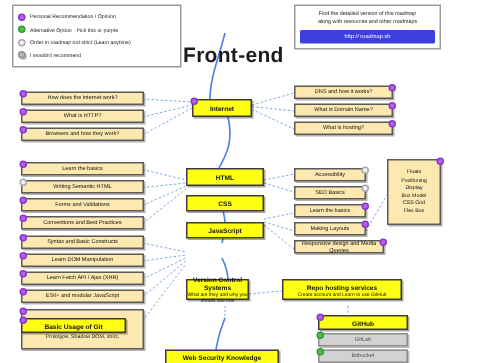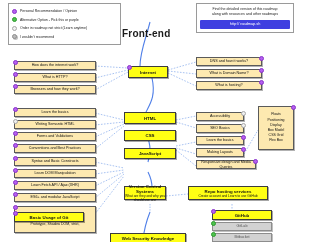--- a/index.html
+++ b/index.html
@@ -21,21 +21,21 @@
   .dot.grey{background:#b9b9b9;border:1px solid #8f8f8f;}
 
   
   .promo{position:absolute;left:196px;top:3px;width:98px;
          border:1px solid #9a9a9a;background:#fff;padding:3px;box-sizing:border-box;}
   .promo-text{font-size:3.6px;line-height:5px;text-align:center;color:#222;}
   .promo-btn{margin-top:3px;background:#3f3fe0;color:#fff;text-align:center;
              font-size:3.8px;line-height:9px;height:9px;border-radius:1px;}
 
   
-  .title{position:absolute;left:122px;top:28px;font-size:10px;font-weight:bold;
+  .title{position:absolute;left:122px;top:28px;font-size:14px;font-weight:bold;
          letter-spacing:.2px;color:#1b1b1b;}
 
   
   .node{position:absolute;box-sizing:border-box;display:flex;flex-direction:column;
         align-items:center;justify-content:center;text-align:center;}
   .node .t{display:block;width:100%;}
 
   .main{background:#ffff14;border:1px solid #3c3c3c;font-weight:bold;
         font-size:4.4px;line-height:5px;box-shadow:1px 1px 0 rgba(0,0,0,.35);}
   .main .sub{font-weight:normal;font-size:3.3px;line-height:4px;}

